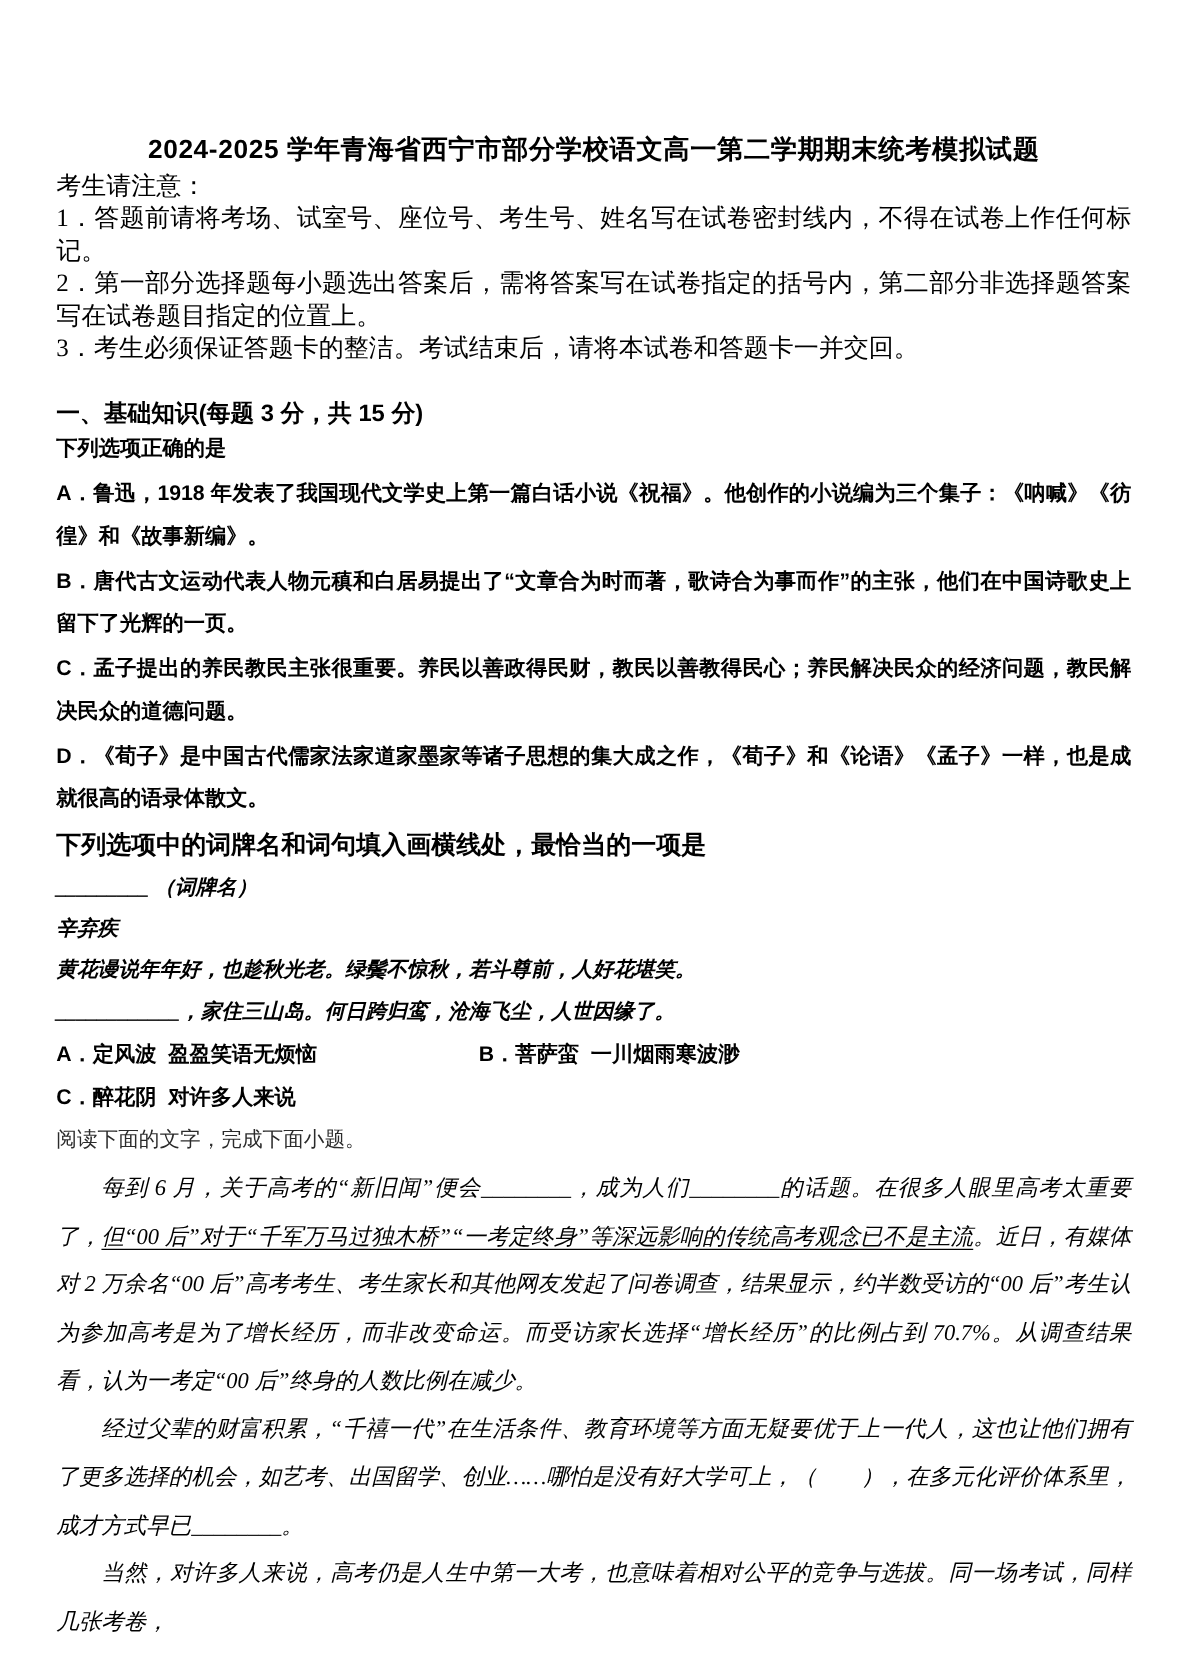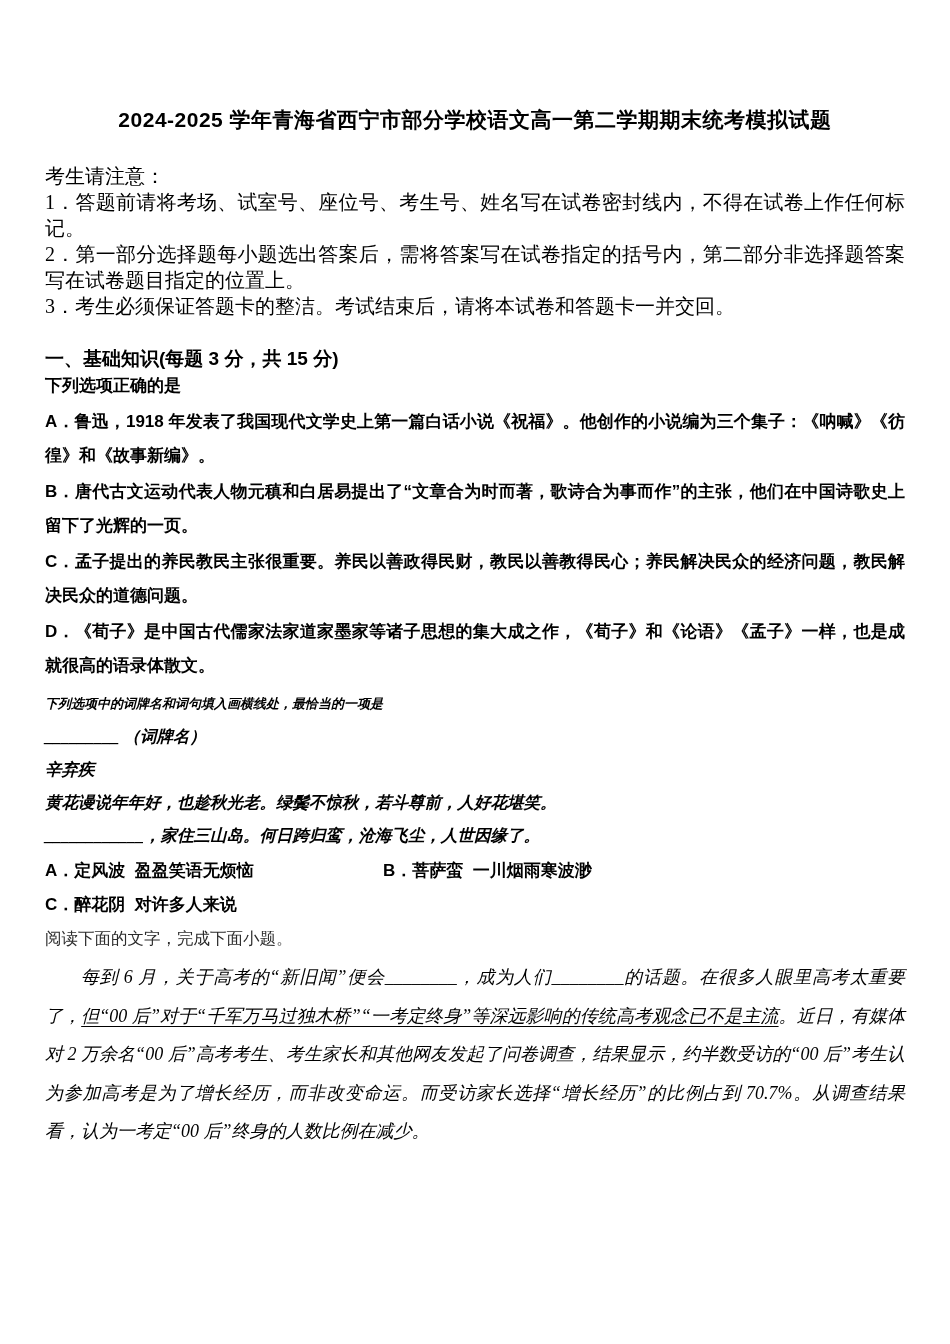--- a/index.html
+++ b/index.html
@@ -22,21 +22,21 @@
   }
   
   .hei  { font-family: "Liberation Sans", sans-serif; font-weight: bold; }
   
   .song { font-family: "Liberation Serif", serif; font-weight: normal; }
   
   .kai  { font-family: "Liberation Serif", serif; font-style: italic; }
   .kai-bold { font-family: "Liberation Serif", serif; font-style: italic; font-weight: bold; }
 
   .title {
-    margin: 0 0 27px 0;
+    margin: 0 0 0 0;
     font-size: 21px;
     line-height: 32px;
     text-align: center;
     letter-spacing: 0.5px;
   }
   .notice p {
     margin: 0;
     font-size: 20px;
     line-height: 26px;
     text-align: justify;
@@ -53,23 +53,22 @@
   }
   .options1 { margin-top: 6px; }
   .options1 p {
     margin: 0 0 2px 0;
     font-size: 17px;
     line-height: 34px;
     text-align: justify;
   }
   .stem2 {
     margin: 4px 0 0 0;
-    font-size: 13px;
+    font-size: 20px;
     line-height: 33px;
-    font-style: italic;
   }
   .blankline, .poemline {
     margin: 0;
     font-size: 16.5px;
     line-height: 33px;
   }
   .opt2-grid {
     display: grid;
     grid-template-columns: 338px auto;
     margin-top: 2px;
@@ -132,15 +131,17 @@
   <div class="opt2-grid hei">
     <p><span>A．</span><span>定风波</span><span class="phrase">盈盈笑语无烦恼</span></p>
     <p><span>B．</span><span>菩萨蛮</span><span class="phrase">一川烟雨寒波渺</span></p>
     <p><span>C．</span><span>醉花阴</span><span class="phrase">对许多人来说</span></p>
   </div>
 
   <p class="read-intro song">阅读下面的文字，完成下面小题。</p>
 
   <div class="passage kai">
     <p><span>每到 6 月，关于高考的“新旧闻”便会________，成为人们________的话题。在很多人眼里高考太重要了，</span><span class="u">但“00 后”对于“千军万马过独木桥”“一考定终身”等深远影响的传统高考观念已不是主流</span><span>。近日，有媒体对 2 万余名“00 后”高考考生、考生家长和其他网友发起了问卷调查，结果显示，约半数受访的“00 后”考生认为参加高考是为了增长经历，而非改变命运。而受访家长选择“增长经历”的比例占到 70.7%。从调查结果看，认为一考定“00 后”终身的人数比例在减少。</span></p>
+    <p>经过父辈的财富积累，“千禧一代”在生活条件、教育环境等方面无疑要优于上一代人，这也让他们拥有了更多选择的机会，如艺考、出国留学、创业……哪怕是没有好大学可上，（　　），在多元化评价体系里，成才方式早已________。</p>
+    <p>当然，对许多人来说，高考仍是人生中第一大考，也意味着相对公平的竞争与选拔。同一场考试，同样几张考卷，</p>
   </div>
 
 </div>
 
 </body></html>

